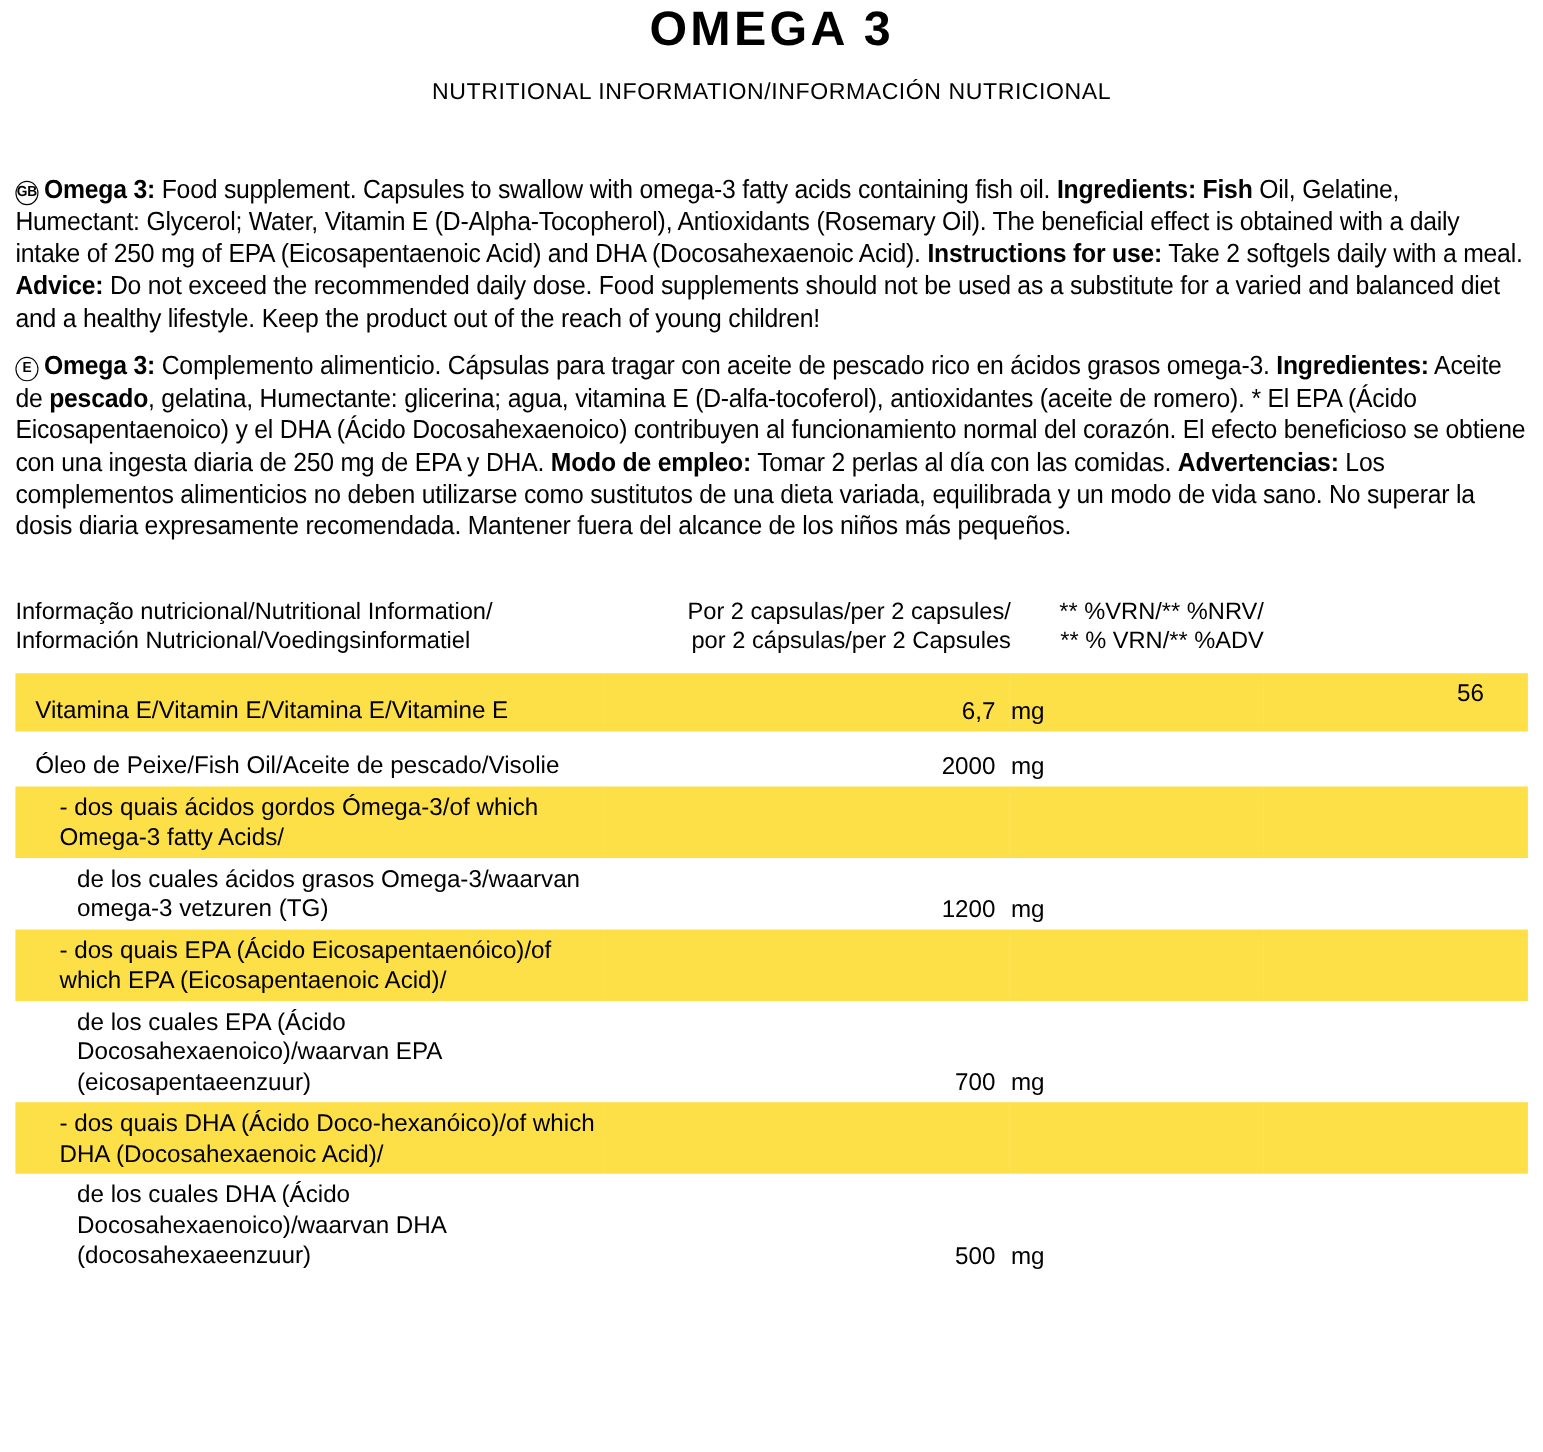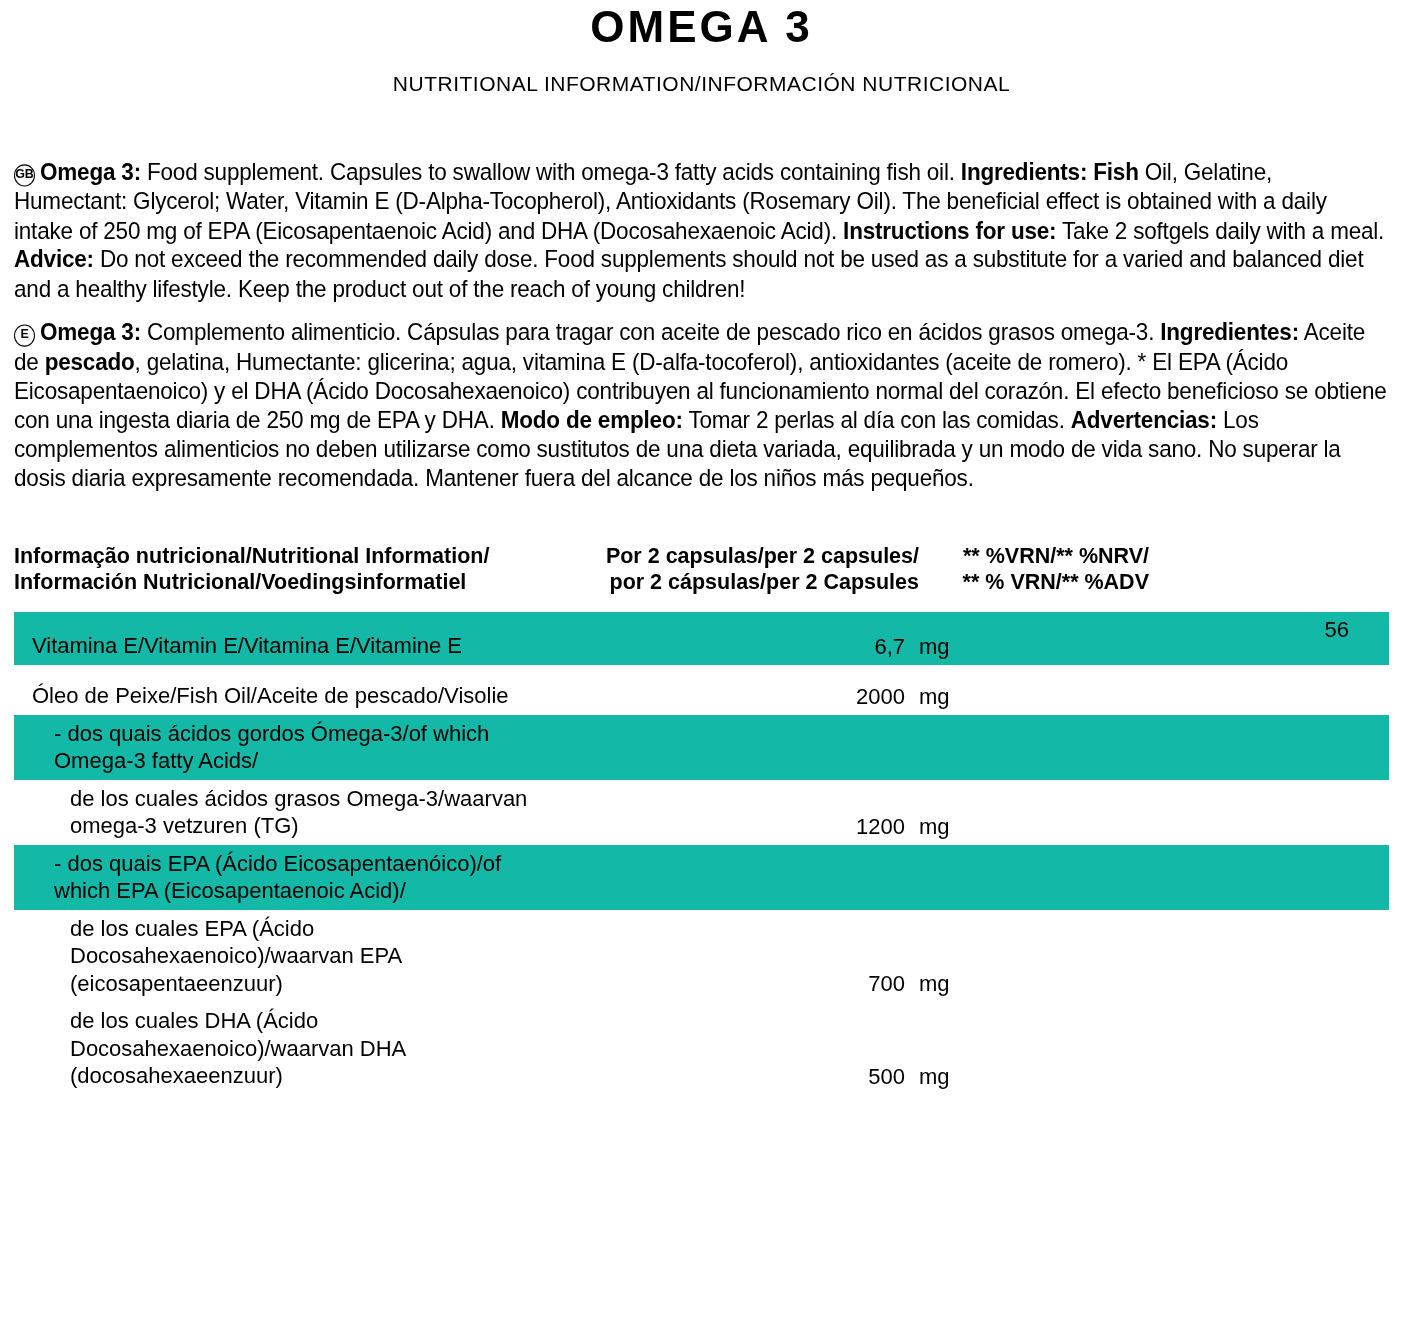--- a/index.html
+++ b/index.html
@@ -71,29 +71,29 @@
     margin-top: 70px;
     width: 100%;
     border-collapse: collapse;
     font-size: 22px;
   }
   .nut-table th, .nut-table td {
     padding: 0;
     vertical-align: bottom;
   }
   .head-row th {
-    font-weight: bold;
+    font-weight: normal;
     font-size: 21.5px;
     line-height: 1.2;
     padding-bottom: 16px;
   }
   .head-main { text-align: left; width: 770px; }
   .head-amount { text-align: right; width: 370px; padding-right: 10px;}
   .head-nrv { text-align: right; width: 230px; }
-  .row-shade { background: #14b8a6; }
+  .row-shade { background: #fde047; }
   .nut-table td.c-name {
     text-align: left;
     padding: 5px 0 5px 18px;
     line-height: 1.25;
   }
   .nut-table td.c-val {
     text-align: right;
     padding: 19px 14px 5px 0;
     white-space: nowrap;
   }
@@ -180,20 +180,26 @@
           <td class="c-val"></td>
           <td class="c-unit"></td>
           <td class="c-nrv"></td>
         </tr>
         <tr class=" sub-row">
           <td class="c-name indent-2" colspan="2">de los cuales EPA (Ácido Docosahexaenoico)/waarvan EPA (eicosapentaeenzuur)</td>
           <td class="c-val">700</td>
           <td class="c-unit">mg</td>
           <td class="c-nrv"></td>
         </tr>
+        <tr class="row-shade sub-row">
+          <td class="c-name indent-1" colspan="2">- dos quais DHA (Ácido Doco-hexanóico)/of which DHA (Docosahexaenoic Acid)/</td>
+          <td class="c-val"></td>
+          <td class="c-unit"></td>
+          <td class="c-nrv"></td>
+        </tr>
         <tr class=" sub-row">
           <td class="c-name indent-2" colspan="2">de los cuales DHA (Ácido Docosahexaenoico)/waarvan DHA (docosahexaeenzuur)</td>
           <td class="c-val">500</td>
           <td class="c-unit">mg</td>
           <td class="c-nrv"></td>
         </tr>
       </tbody>
   </table>
 
   <div class="footnote">

